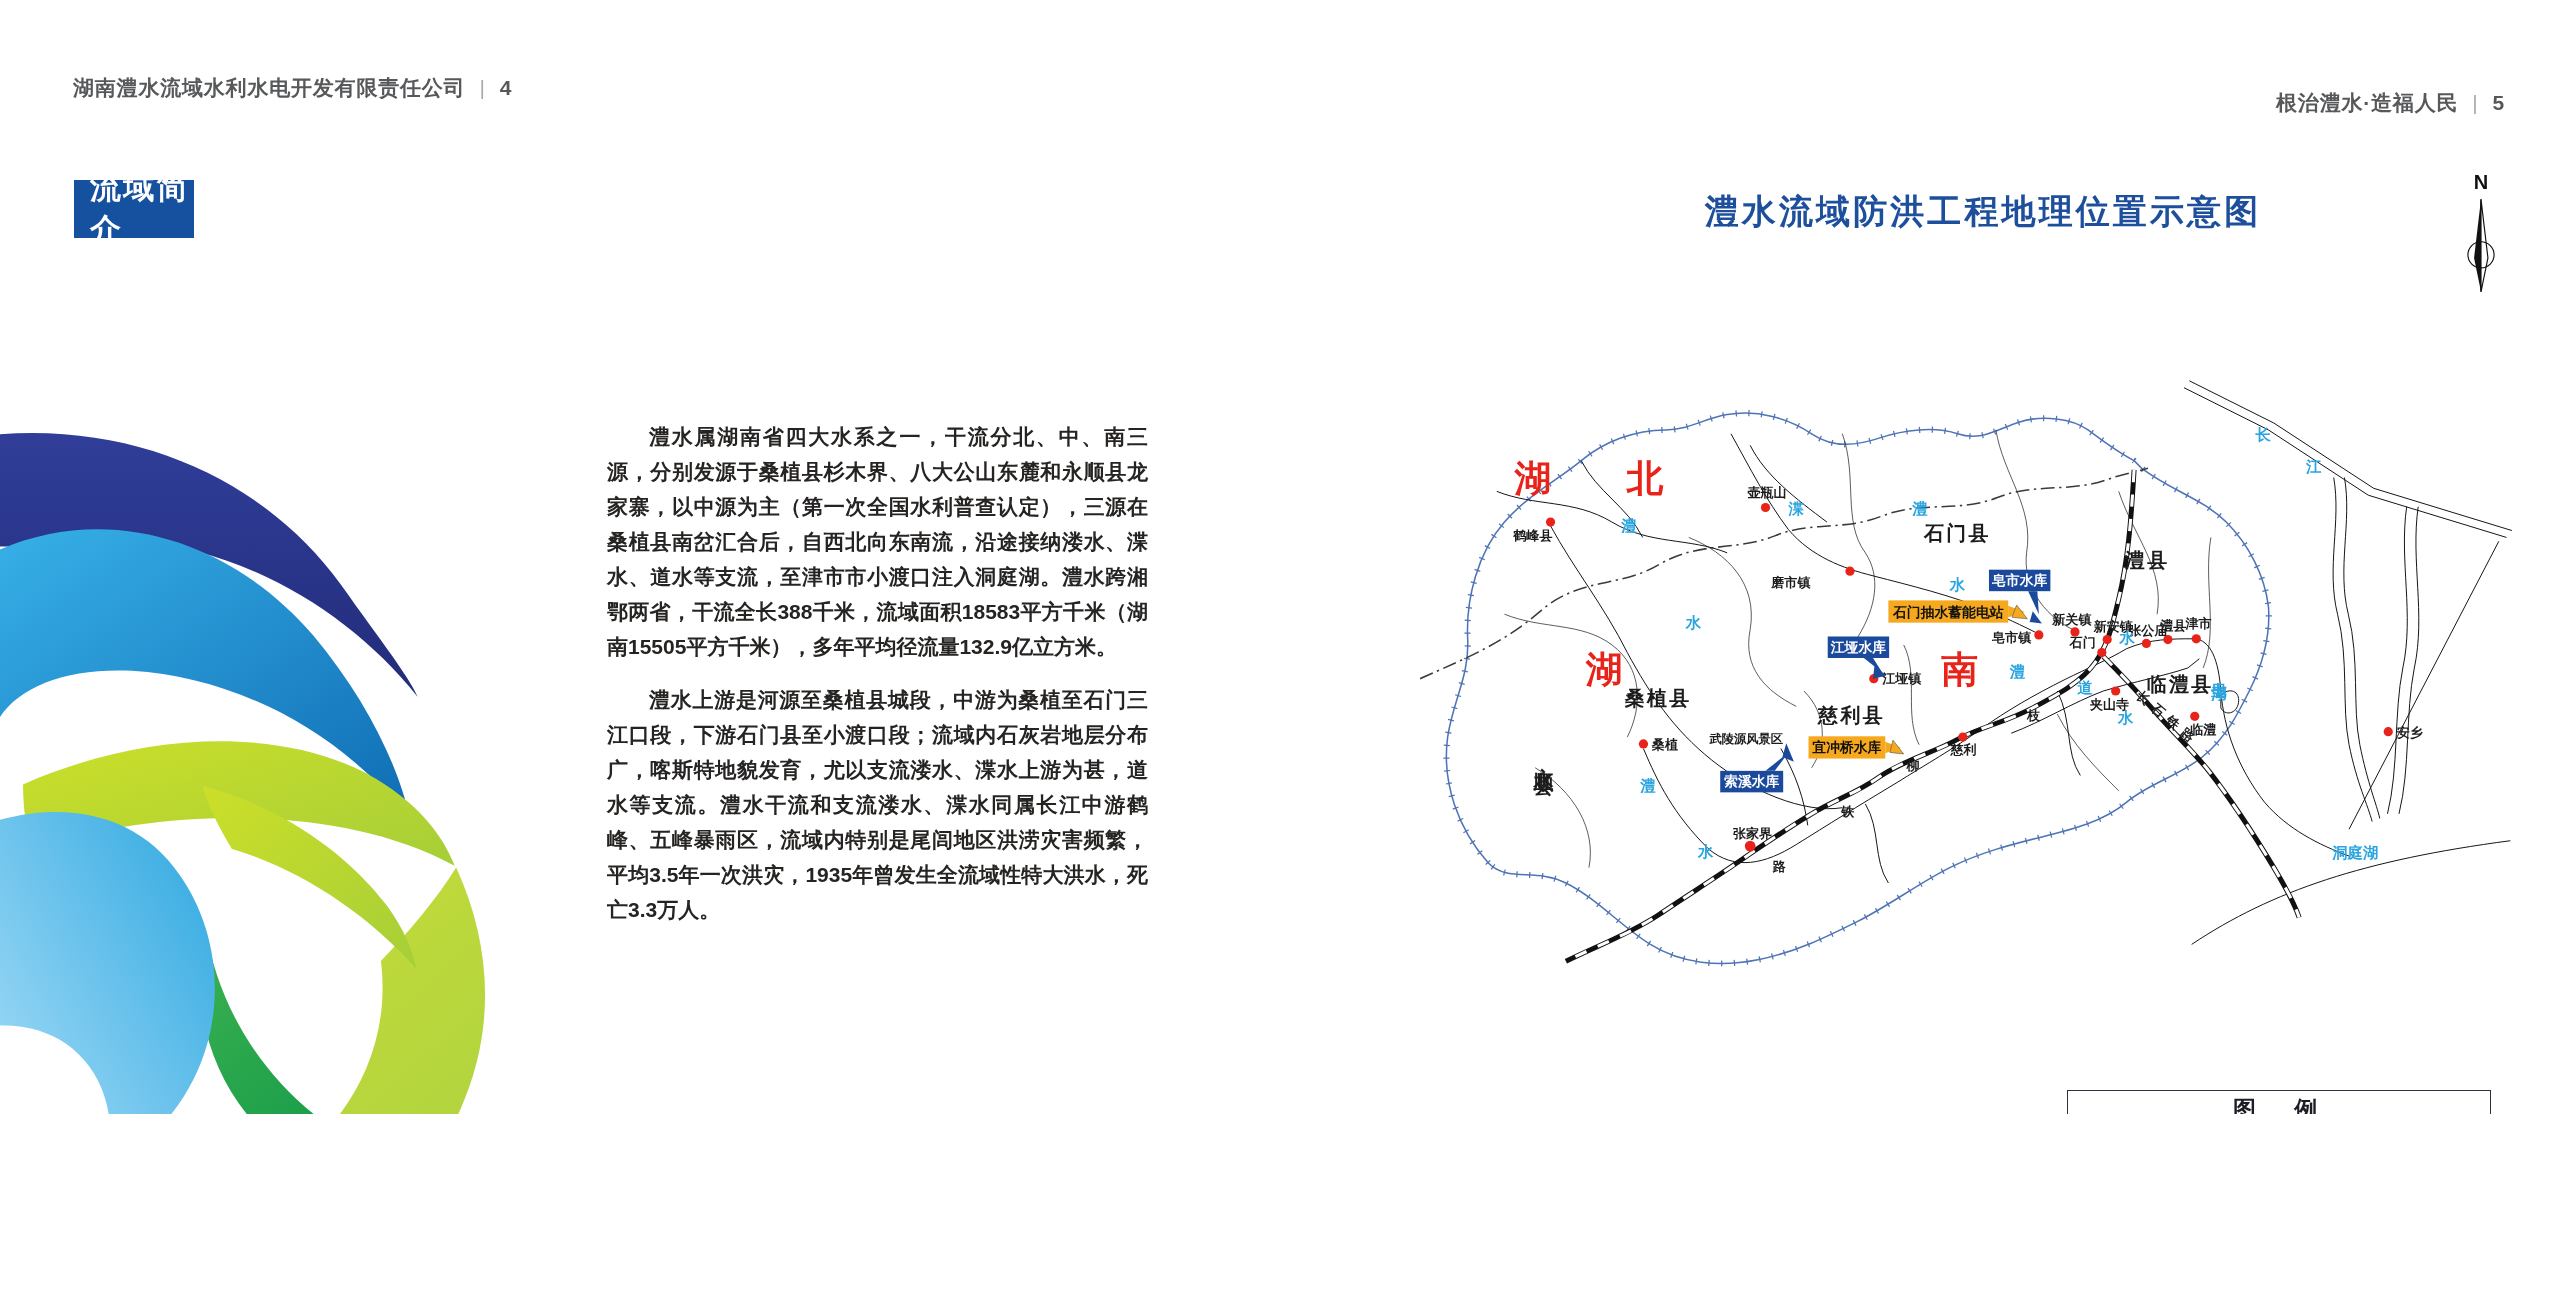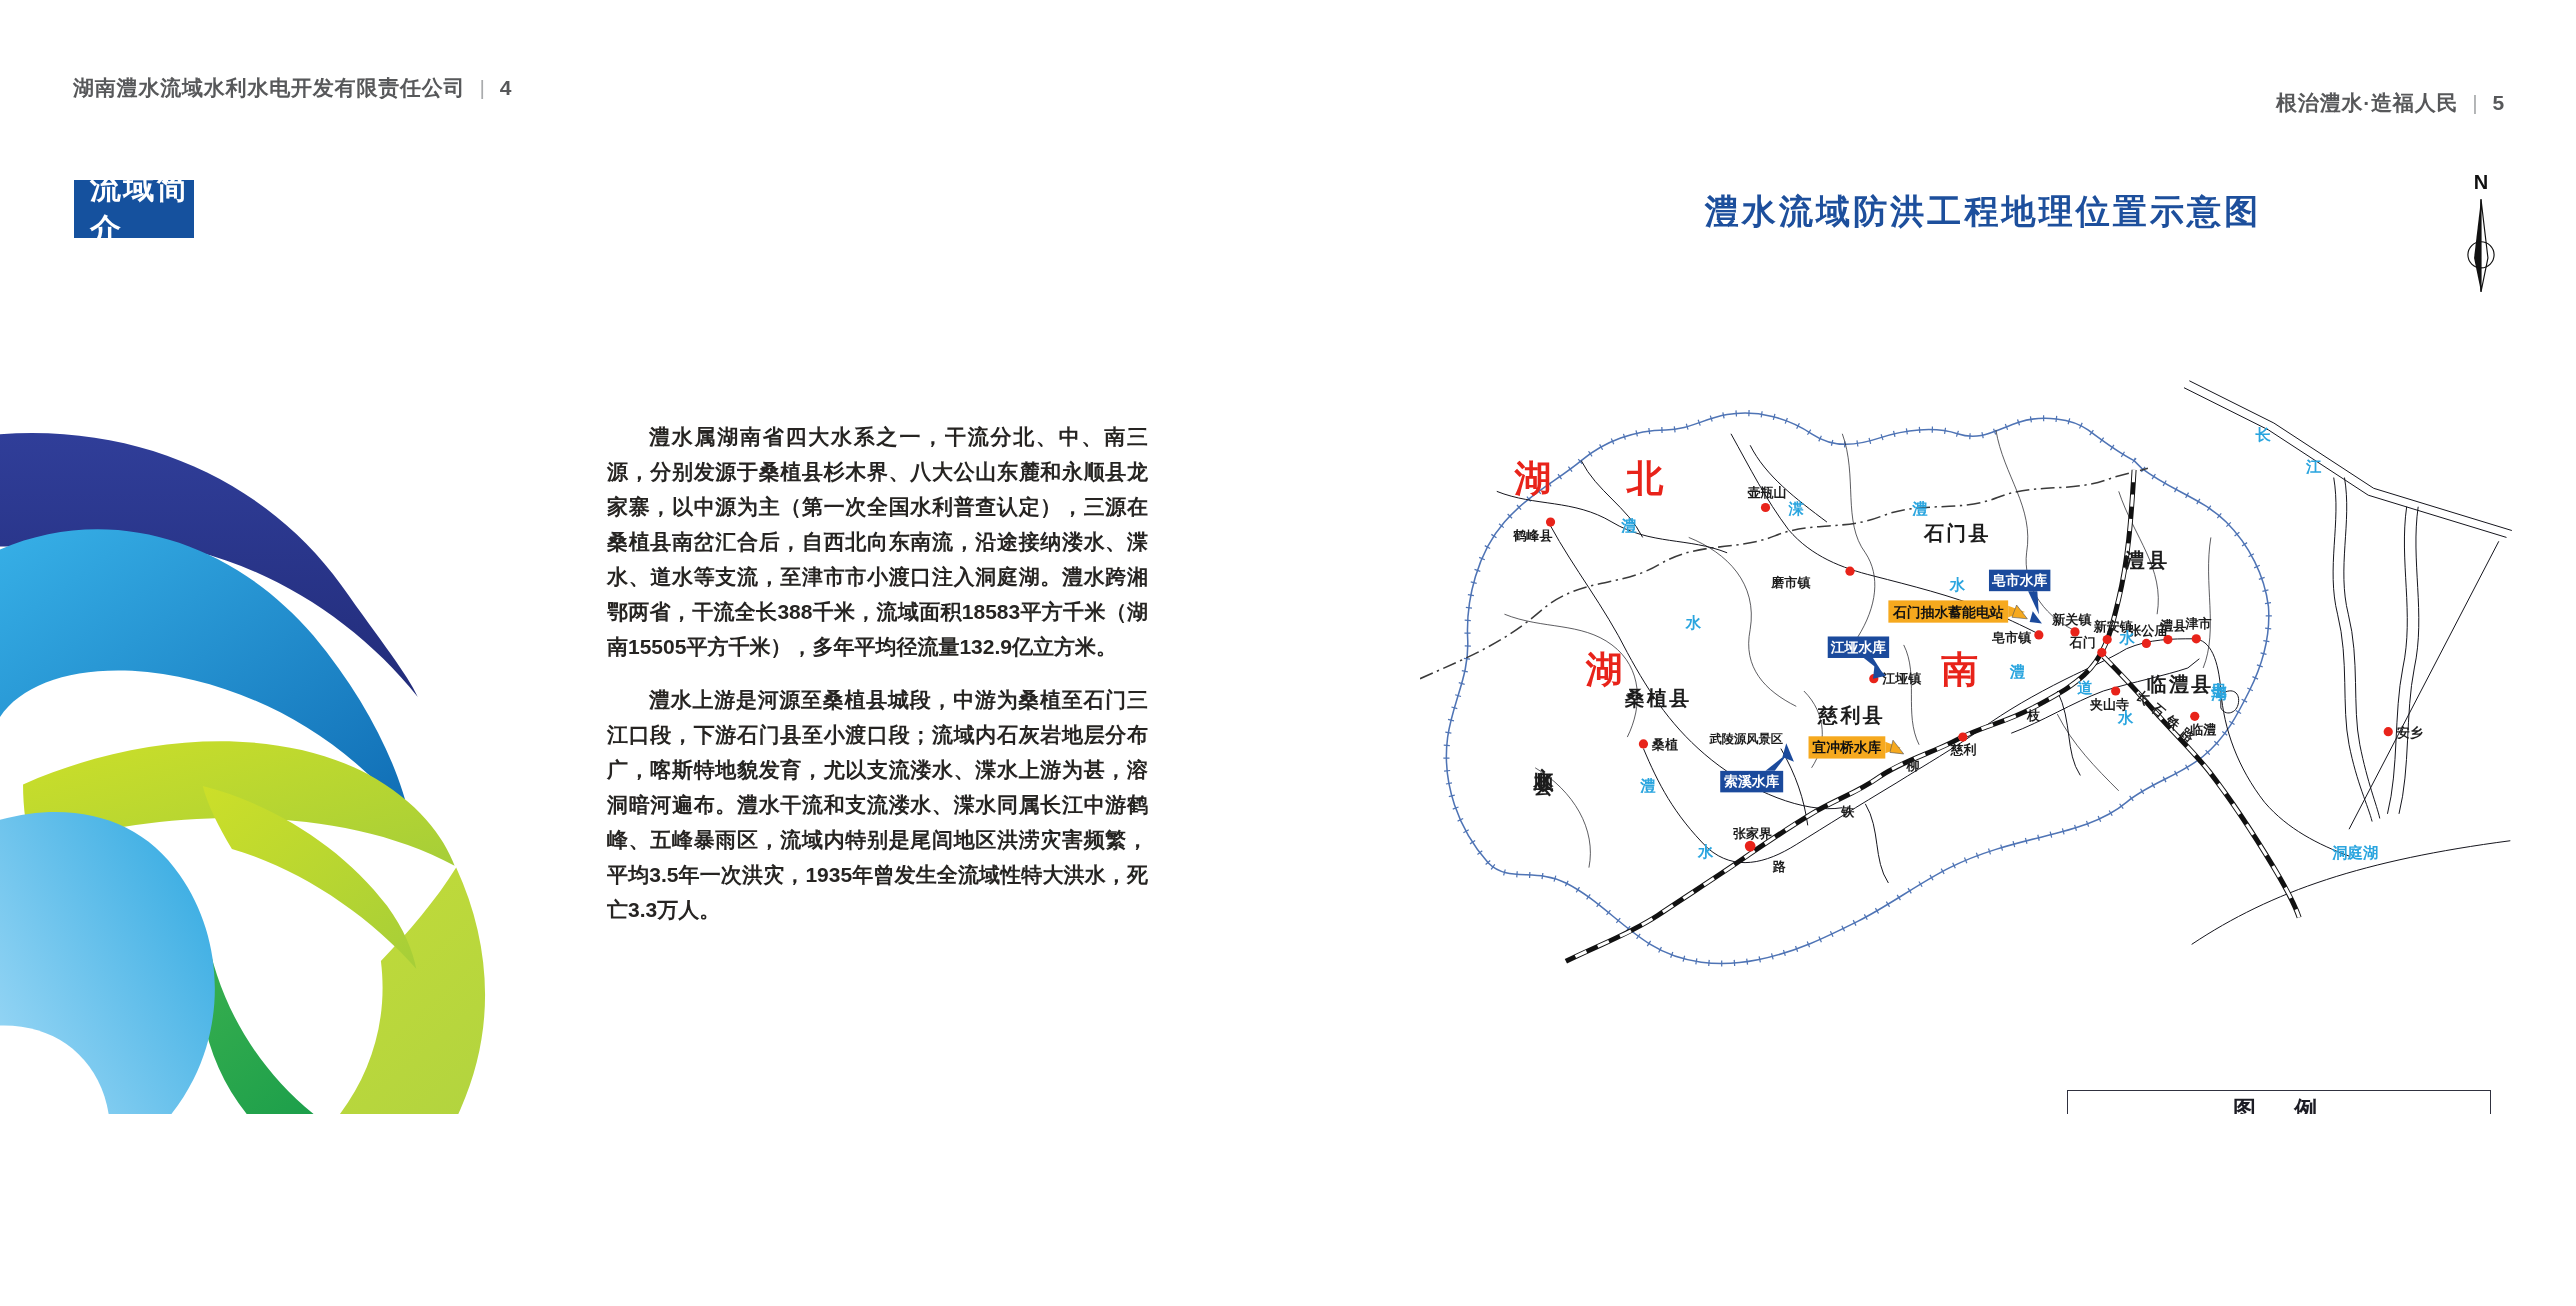--- a/index.html
+++ b/index.html
@@ -104,21 +104,21 @@
     <path fill="url(#gBlue)" d="M0,716 C138,656 298,700 408,828 C478,912 520,1000 534,1068 C438,946 300,882 172,874 C92,870 28,892 0,934 Z"></path>
     <path fill="url(#gLime)" d="M30,1022 C178,956 356,944 478,1008 C544,1044 578,1090 592,1128 C488,1072 358,1060 240,1068 C152,1074 76,1094 42,1112 C34,1082 30,1052 30,1022 Z"></path>
     <path fill="url(#gLime)" d="M264,1024 C358,1048 448,1106 504,1180 C526,1210 538,1240 542,1262 C478,1190 390,1132 302,1106 C284,1076 270,1048 264,1024 Z"></path>
     <path fill="url(#gGreen)" d="M268,1212 C286,1318 348,1418 452,1482 C516,1520 584,1540 664,1546 C556,1582 436,1560 346,1478 C276,1412 248,1312 262,1218 Z"></path>
     <path fill="url(#gSky)" d="M0,1068 C96,1042 184,1066 234,1140 C286,1214 296,1318 252,1406 C208,1494 116,1552 0,1560 Z"></path>
     <path fill="#ffffff" d="M0,1336 C64,1334 116,1368 136,1428 C156,1490 134,1552 64,1590 C40,1602 16,1608 0,1608 Z"></path>
   </svg>
 
   <div id="body-text">
     <p>澧水属湖南省四大水系之一，干流分北、中、南三源，分别发源于桑植县杉木界、八大公山东麓和永顺县龙家寨，以中源为主（第一次全国水利普查认定），三源在桑植县南岔汇合后，自西北向东南流，沿途接纳溇水、渫水、道水等支流，至津市市小渡口注入洞庭湖。澧水跨湘鄂两省，干流全长388千米，流域面积18583平方千米（湖南15505平方千米），多年平均径流量132.9亿立方米。</p>
-    <p>澧水上游是河源至桑植县城段，中游为桑植至石门三江口段，下游石门县至小渡口段；流域内石灰岩地层分布广，喀斯特地貌发育，尤以支流溇水、渫水上游为甚，溶洞暗河遍布。澧水干流和支流溇水、渫水同属长江中游鹤峰、五峰暴雨区，流域内特别是尾闾地区洪涝灾害频繁，平均3.5年一次洪灾，1935年曾发生全流域性特大洪水，死亡3.3万人。</p>
+    <p>澧水上游是河源至桑植县城段，中游为桑植至石门三江口段，下游石门县至小渡口段；流域内石灰岩地层分布广，喀斯特地貌发育，尤以支流溇水、渫水上游为甚，道水等支流。澧水干流和支流溇水、渫水同属长江中游鹤峰、五峰暴雨区，流域内特别是尾闾地区洪涝灾害频繁，平均3.5年一次洪灾，1935年曾发生全流域性特大洪水，死亡3.3万人。</p>
   </div>
 
   <div id="map-title">澧水流域防洪工程地理位置示意图</div>
 
   <svg class="abs" style="left:2454px;top:167px;" width="54" height="131" viewBox="0 0 70 170">
     <text x="35" y="28" text-anchor="middle" font-size="26" font-weight="bold" fill="#111">N</text>
     <line x1="35" y1="42" x2="35" y2="162" stroke="#111" stroke-width="1.5"></line>
     <path d="M35,42 L26,118 L35,162 Z" fill="#111"></path>
     <path d="M35,42 L44,118 L35,162 Z" fill="#fff" stroke="#111" stroke-width="1.5"></path>
     <circle cx="35" cy="114" r="17" fill="none" stroke="#111" stroke-width="1.5"></circle>

